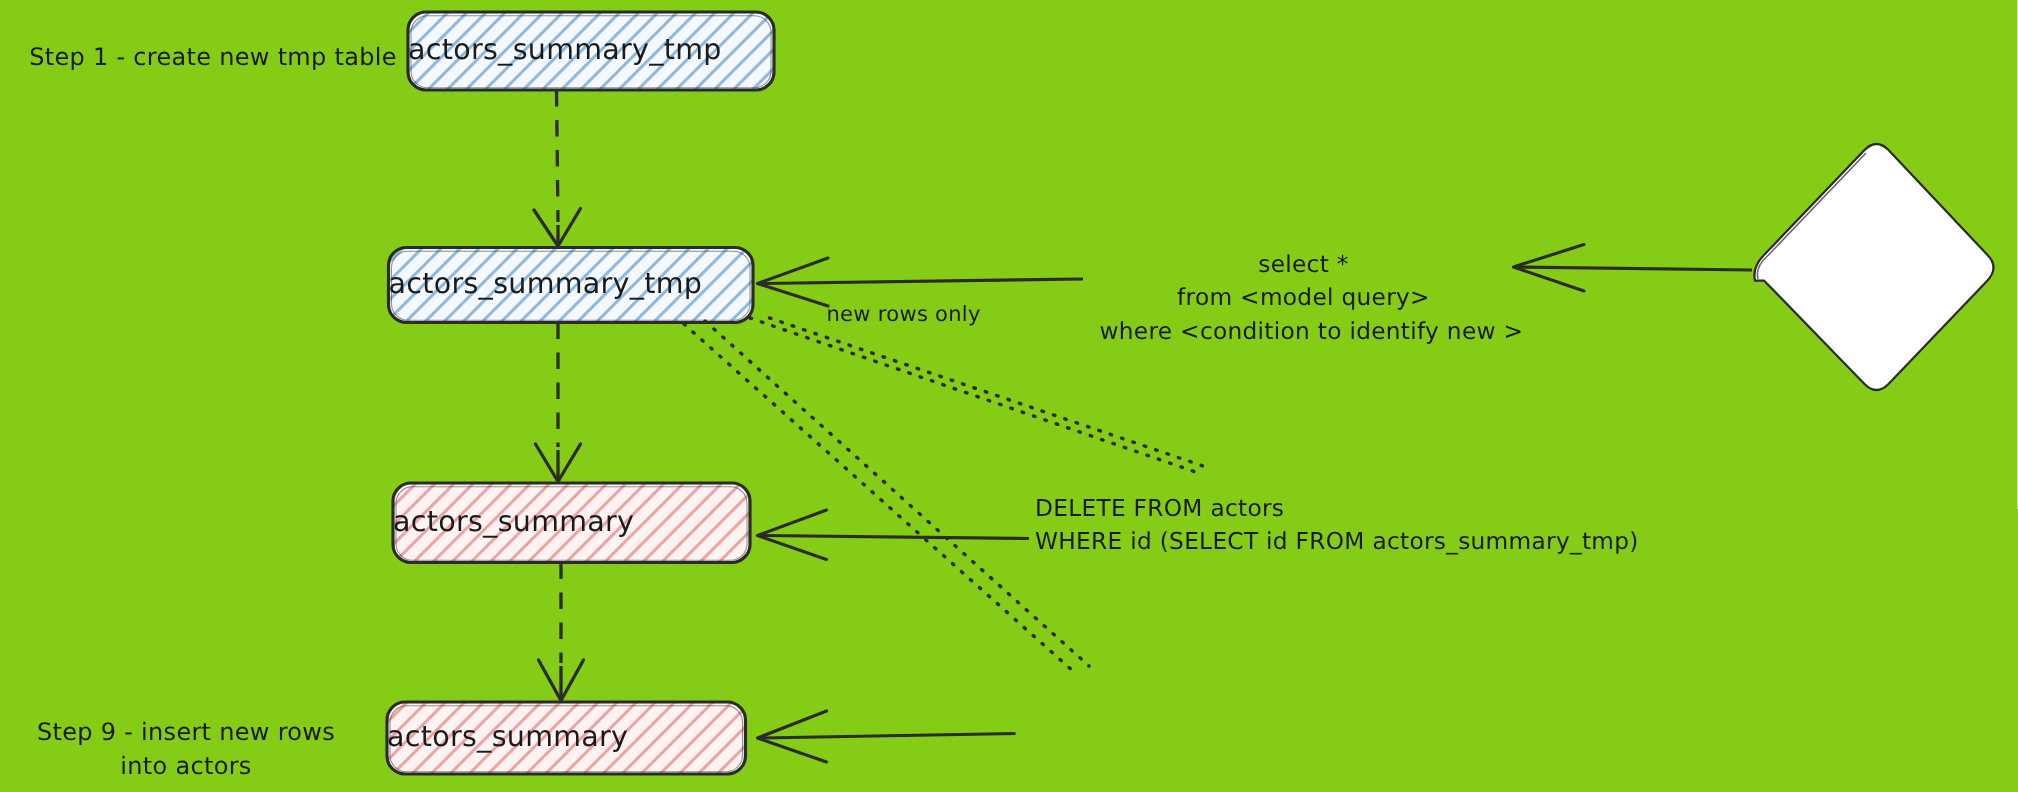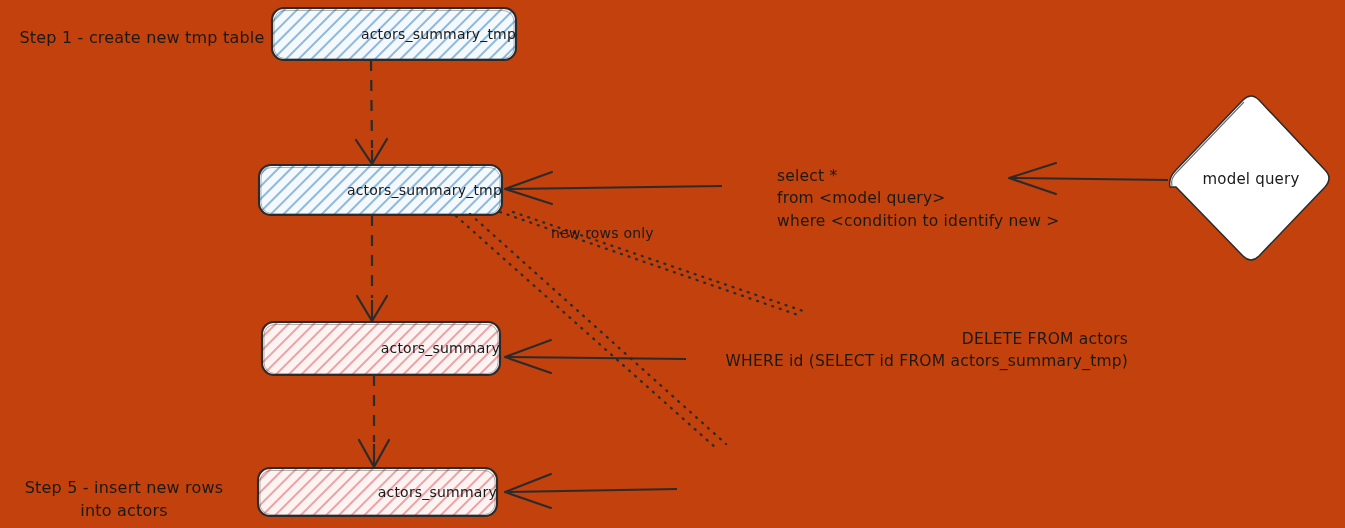--- a/index.html
+++ b/index.html
@@ -4,21 +4,21 @@
 <style>
   html, body {
     margin: 0;
     padding: 0;
     background: #ffffff;
   }
   #canvas {
     position: relative;
     width: 1345px;
     height: 528px;
-    background: #c2410c;
+    background: #84cc16;
     overflow: hidden;
     font-family: "DejaVu Sans", sans-serif;
   }
   svg.layer {
     position: absolute;
     left: 0;
     top: 0;
     width: 1345px;
     height: 528px;
     overflow: visible;
@@ -30,42 +30,41 @@
     color: #1a1a1a;
     line-height: 1.45;
     white-space: pre;
     letter-spacing: 0.2px;
   }
   .step-label {
     text-align: center;
     font-size: 16px;
   }
   .node-label {
-    font-size: 14px;
-    text-align: right;
+    font-size: 19px;
+    text-align: left;
     width: 100%;
     pointer-events: none;
   }
   .node {
     position: absolute;
     display: flex;
     align-items: center;
     justify-content: center;
   }
   .edge-label {
     font-size: 14px;
   }
   .sql-text {
     font-size: 15.5px;
-    text-align: right;
-    margin-left: 28px;
+    text-align: left;
   }
   .query-text {
     font-size: 15.5px;
-    margin-left: 44px;
+    text-align: center;
   }
   .diamond-label {
     position: absolute;
     font-size: 15px;
     text-align: center;
     width: 140px;
   }
 </style>
 </head>
 <body>
@@ -156,42 +155,41 @@
     <g>
       <path d="M 456 216 L 716 448" stroke="#2b2b2b" stroke-width="2.3" stroke-dasharray="1 7" stroke-linecap="round" fill="none"></path>
       <path d="M 470 214 L 726 444" stroke="#2b2b2b" stroke-width="2.3" stroke-dasharray="1 7" stroke-linecap="round" fill="none"></path>
     </g>
   </svg>
 
   <div class="hand-text step-label" style="left:14px; top:26px; width:256px;">Step 1 - create new tmp table</div>
 
 
 
-  <div class="hand-text step-label" style="left:16px; top:476px; width:216px;">Step 5 - insert new rows
+  <div class="hand-text step-label" style="left:16px; top:476px; width:216px;">Step 9 - insert new rows
 into actors</div>
 
   <div class="node" style="left:272px; top:8px; width:244px; height:52px;">
     <span class="hand-text node-label" style="position:relative; left:0; top:0;">actors_summary_tmp</span>
   </div>
 
   <div class="node" style="left:259px; top:165px; width:243px; height:50px;">
     <span class="hand-text node-label" style="position:relative; left:0; top:0;">actors_summary_tmp</span>
   </div>
 
   <div class="node" style="left:262px; top:322px; width:238px; height:53px;">
     <span class="hand-text node-label" style="position:relative; left:0; top:0;">actors_summary</span>
   </div>
 
   <div class="node" style="left:258px; top:468px; width:239px; height:48px;">
     <span class="hand-text node-label" style="position:relative; left:0; top:0;">actors_summary</span>
   </div>
 
-  <div class="hand-text diamond-label" style="left:1181px; top:169px;">model query</div>
 
-  <div class="hand-text edge-label" style="left:551px; top:200px;margin-top:23px;">new rows only</div>
+  <div class="hand-text edge-label" style="left:551px; top:200px;">new rows only</div>
 
   <div class="hand-text query-text" style="left:733px; top:165px; width:272px;">select *
 from &lt;model query&gt;
 where &lt;condition to identify new &gt;</div>
 
   <div class="hand-text sql-text" style="left:690px; top:328px; width:410px;">DELETE FROM actors
 WHERE id (SELECT id FROM actors_summary_tmp)</div>
 
 
 </div>

